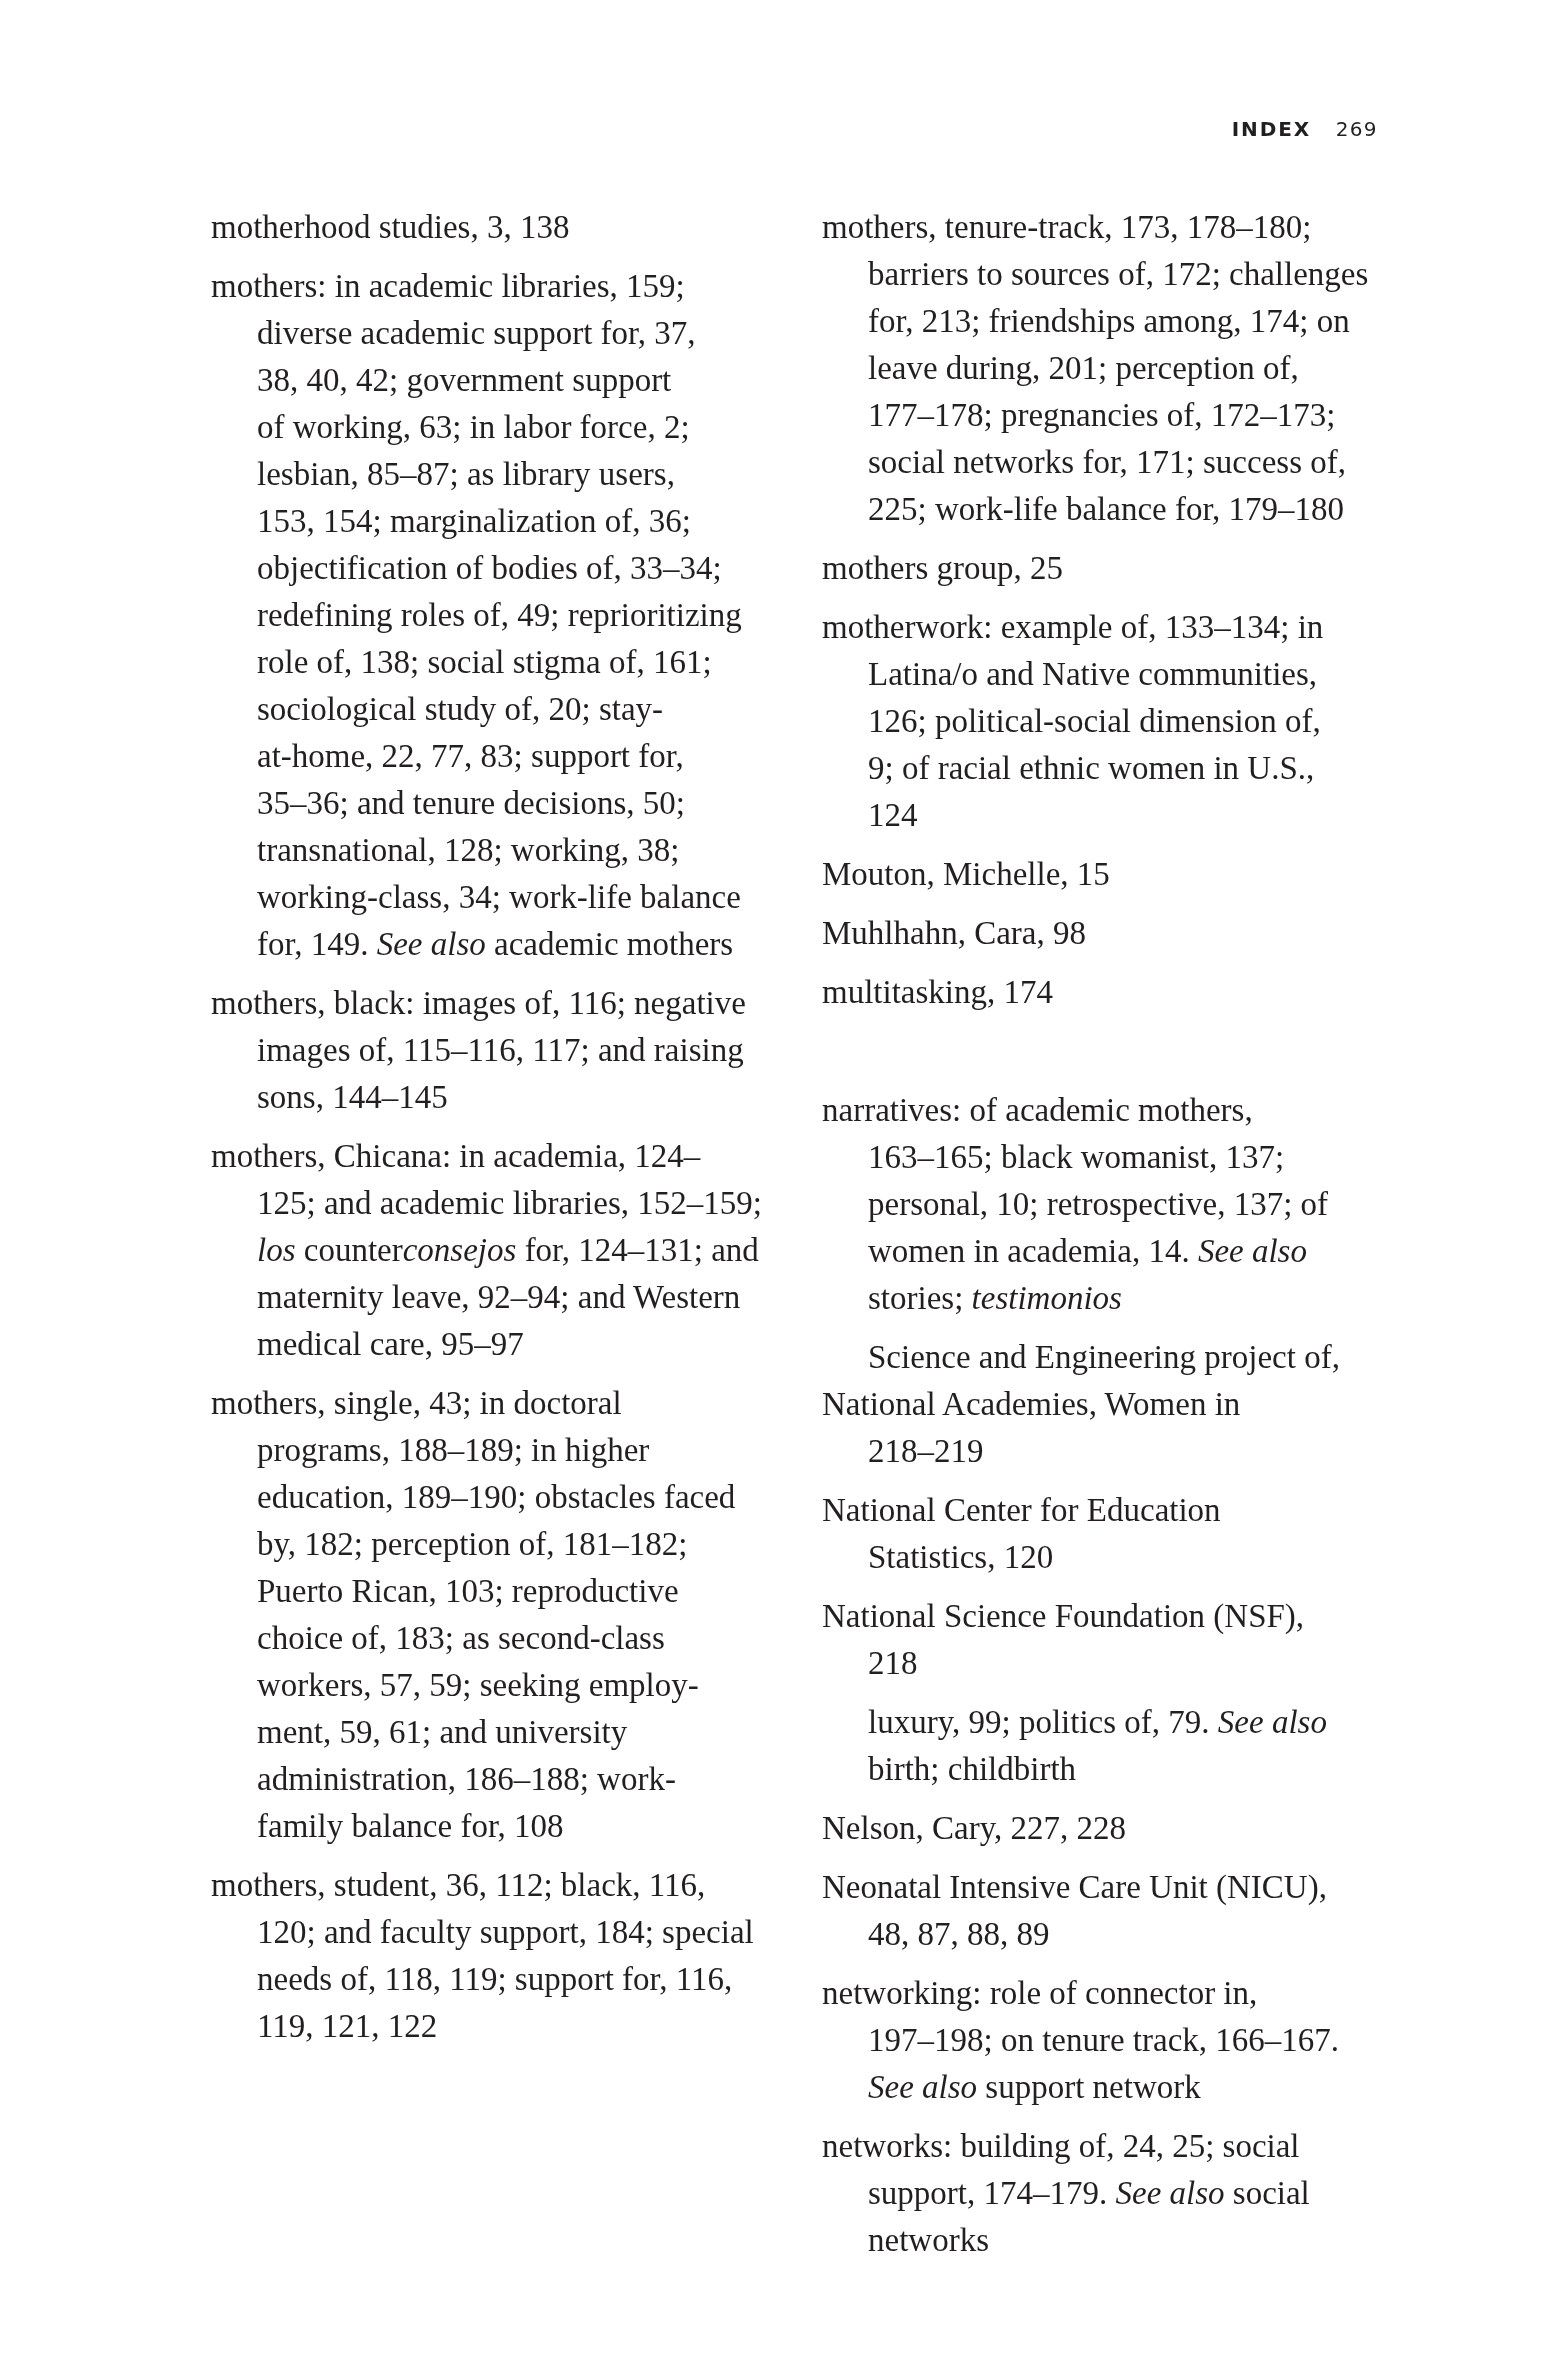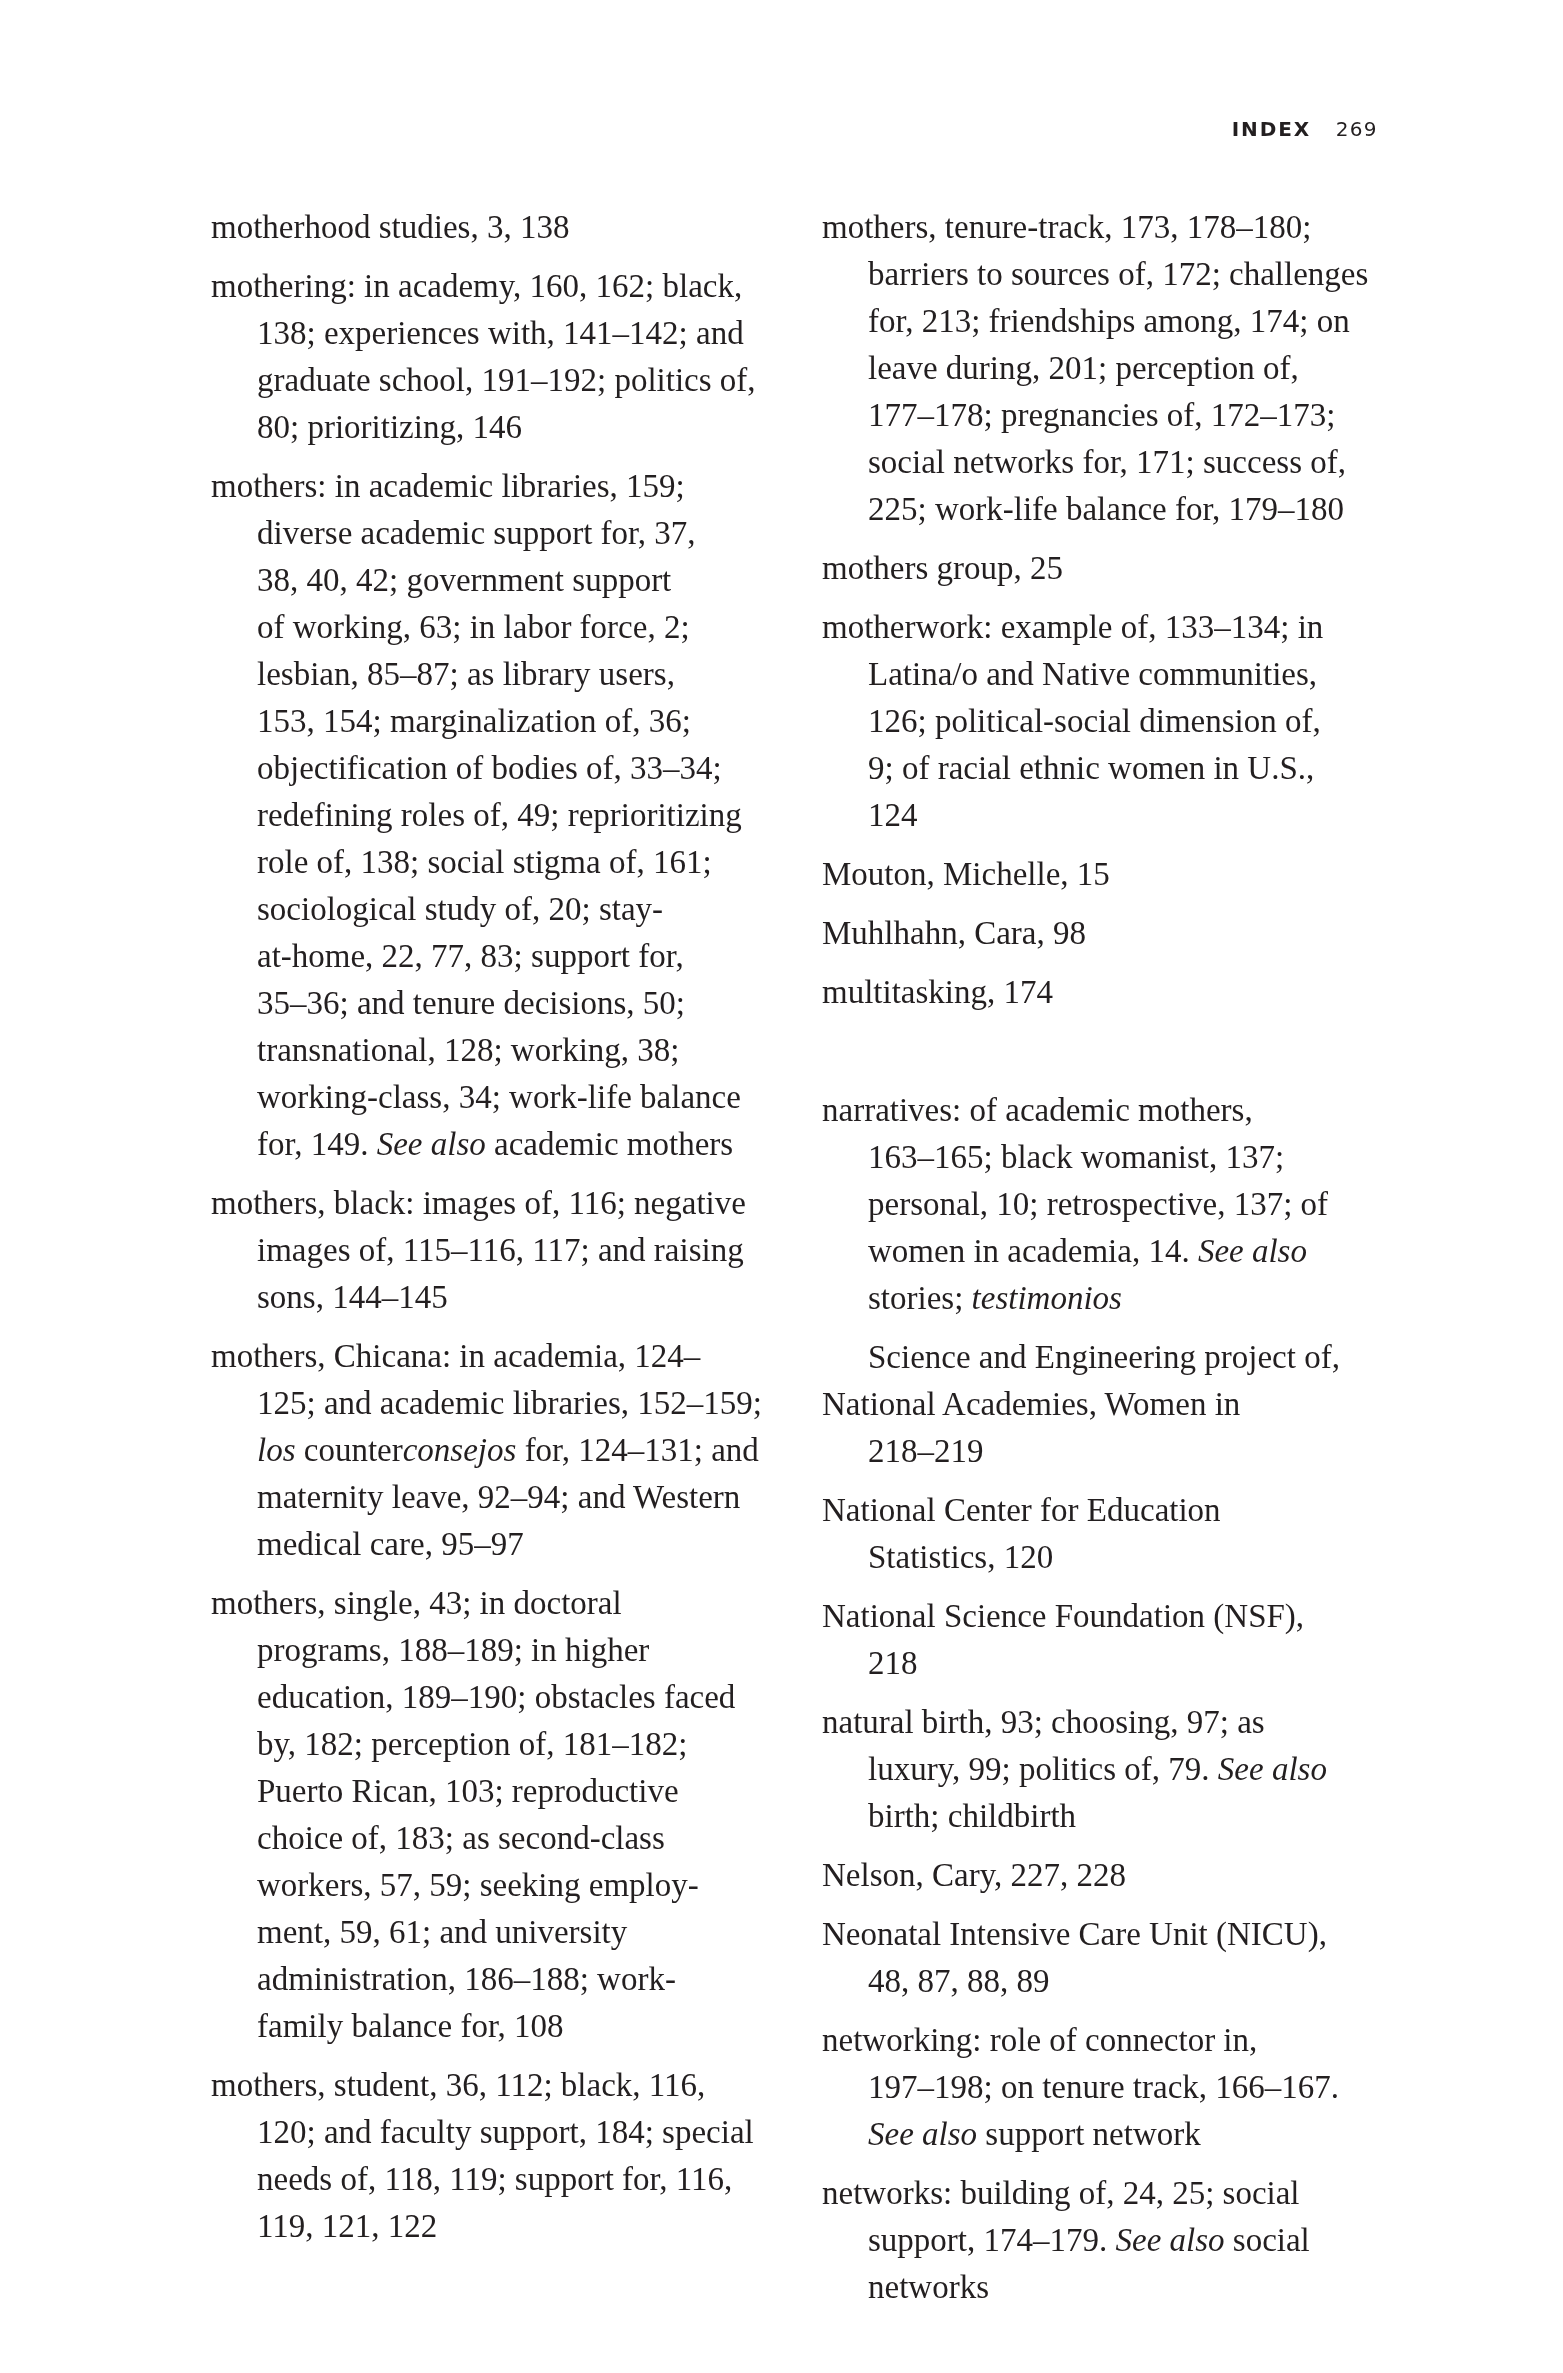--- a/index.html
+++ b/index.html
@@ -34,26 +34,20 @@
 
 <div class="page">
   <div class="running-head">
     <span class="label">INDEX</span>
     <span class="num">269</span>
   </div>
 
   <div class="column col-left">
       <div class="entry">
         <span class="line"><span>motherhood studies, 3, 138</span></span>
-      </div>
-      <div class="entry">
-        <span class="line"><span>mothering: in academy, 160, 162; black,</span></span>
-        <span class="line sub"><span>138; experiences with, 141–142; and</span></span>
-        <span class="line sub"><span>graduate school, 191–192; politics of,</span></span>
-        <span class="line sub"><span>80; prioritizing, 146</span></span>
       </div>
       <div class="entry">
         <span class="line"><span>mothers: in academic libraries, 159;</span></span>
         <span class="line sub"><span>diverse academic support for, 37,</span></span>
         <span class="line sub"><span>38, 40, 42; government support</span></span>
         <span class="line sub"><span>of working, 63; in labor force, 2;</span></span>
         <span class="line sub"><span>lesbian, 85–87; as library users,</span></span>
         <span class="line sub"><span>153, 154; marginalization of, 36;</span></span>
         <span class="line sub"><span>objectification of bodies of, 33–34;</span></span>
         <span class="line sub"><span>redefining roles of, 49; reprioritizing</span></span>
@@ -140,21 +134,20 @@
       </div>
       <div class="entry">
         <span class="line"><span>National Center for Education</span></span>
         <span class="line sub"><span>Statistics, 120</span></span>
       </div>
       <div class="entry">
         <span class="line"><span>National Science Foundation (NSF),</span></span>
         <span class="line sub"><span>218</span></span>
       </div>
       <div class="entry">
-        <span class="line"><span>natural birth, 93; choosing, 97; as</span></span>
         <span class="line sub"><span>luxury, 99; politics of, 79. </span><span class="seg-italic">See also</span></span>
         <span class="line sub"><span>birth; childbirth</span></span>
       </div>
       <div class="entry">
         <span class="line"><span>Nelson, Cary, 227, 228</span></span>
       </div>
       <div class="entry">
         <span class="line"><span>Neonatal Intensive Care Unit (NICU),</span></span>
         <span class="line sub"><span>48, 87, 88, 89</span></span>
       </div>

